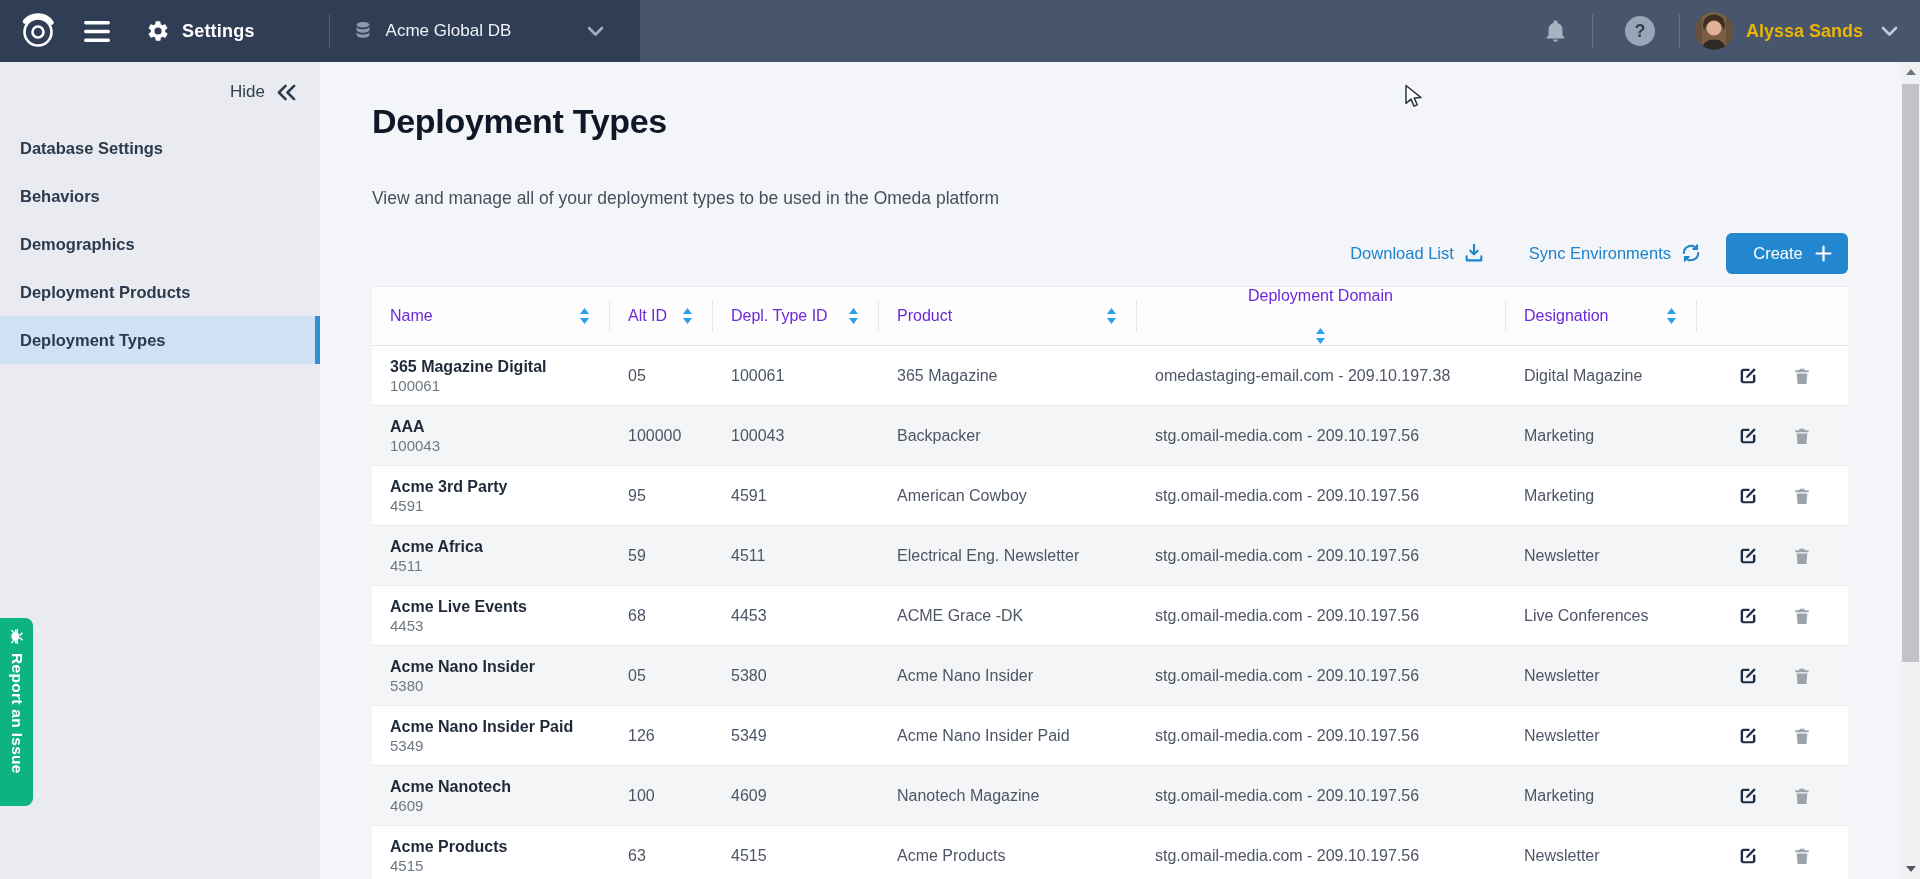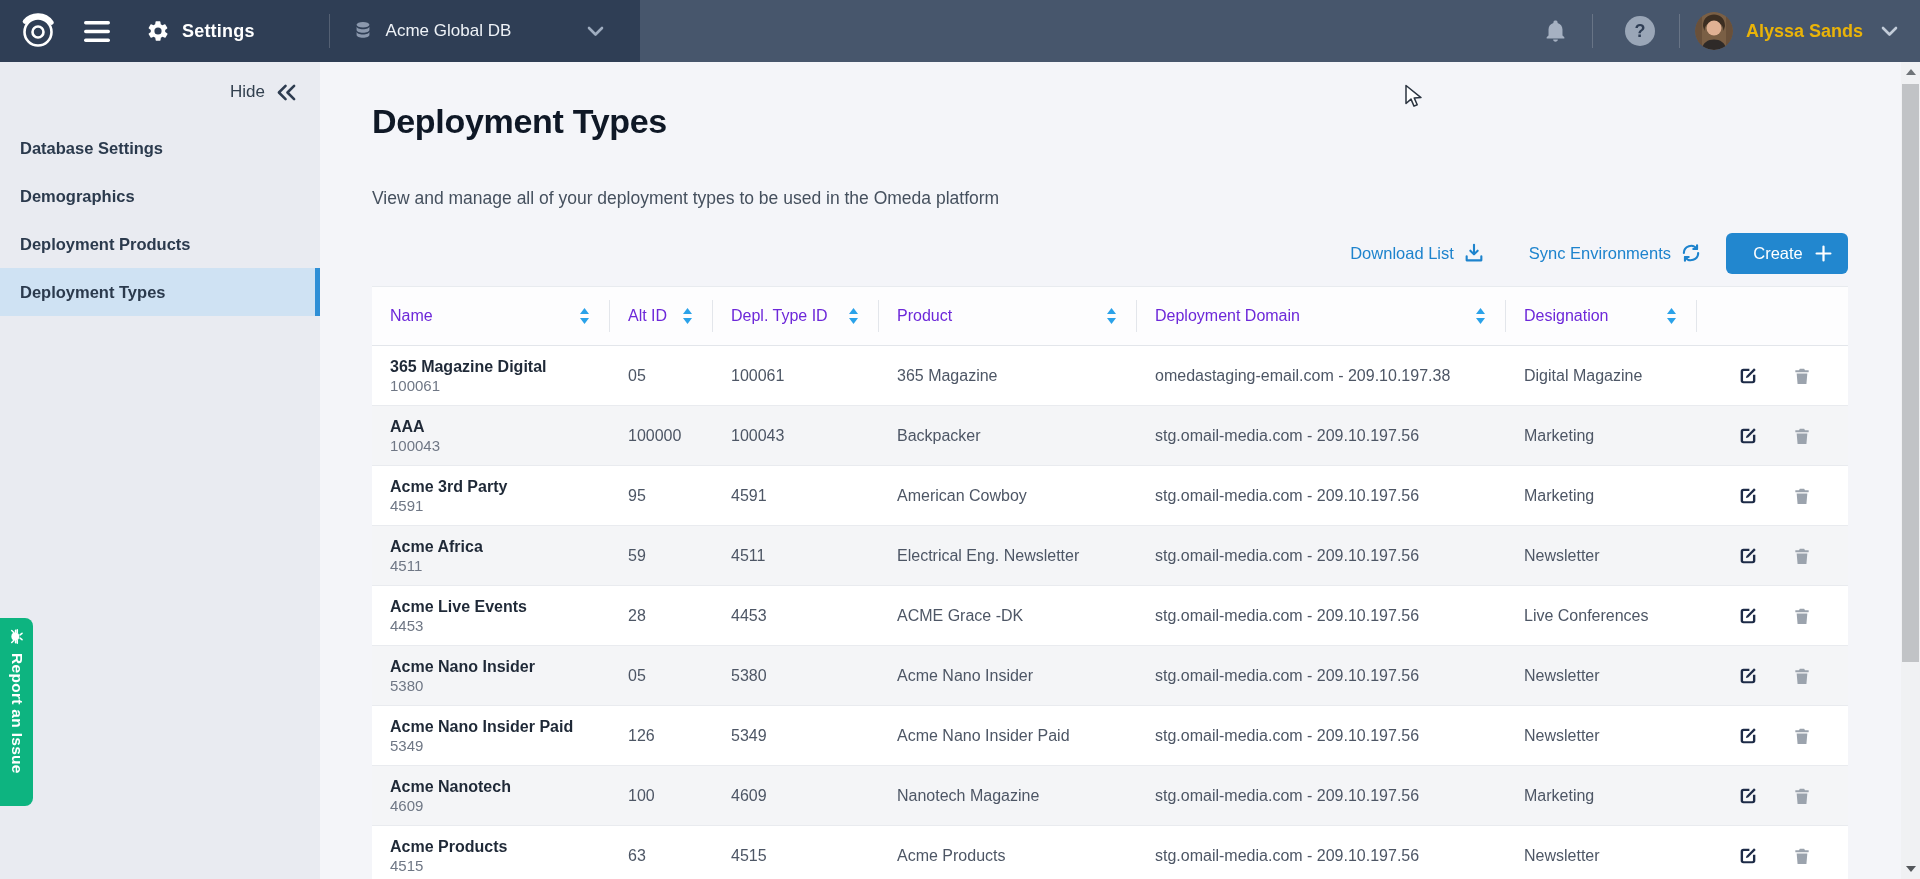--- a/index.html
+++ b/index.html
@@ -52,21 +52,21 @@
   .link { display:flex; align-items:center; gap:9px; color:#1d83cd; font-size:16.5px; cursor:pointer; white-space:nowrap; }
   .link.download { margin-left:auto; }
   .link.sync { margin-left:44px; }
   .create-btn { margin-left:24px; width:122px; height:41px; background:#2287cf; border:0; border-radius:6px; color:#fff; font-size:16.5px; font-family:"Liberation Sans", sans-serif; display:flex; align-items:center; justify-content:center; gap:12px; cursor:pointer;padding-left:11px; }
 
   
   .table { position:absolute; left:52px; top:224px; width:1476px; }
   .thead { display:flex; height:60px; background:#fdfdfe; border-top:1px solid #e8ebef; border-bottom:1px solid #e3e6eb; }
   .th { display:flex; align-items:center; justify-content:space-between; padding:0 20px 0 18px; font-size:16px; font-weight:400; color:#6d28d9; position:relative; cursor:pointer; }
   .th:not(:last-child)::after { content:""; position:absolute; right:0; top:13px; bottom:13px; width:1px; background:#e3e6eb; }
-  .c0 { width:238px; } .c1 { width:103px; } .c2 { width:166px; } .c3 { width:258px; } .c4 { width:369px; } .c5 { width:191px; } .c6 { width:151px; }
+  .c0 { width:238px; } .c1 { width:103px; } .c2 { width:166px; } .c3 { width:258px; } .c4 { width:369px;flex-direction:column; } .c5 { width:191px; } .c6 { width:151px; }
   .tbody .row { display:flex; height:60px; align-items:center; background:#ffffff; border-bottom:1px solid #e9ebef; }
   .tbody .row:nth-child(even) { background:#f4f5f7; }
   .cell { padding-left:18px; font-size:16px; color:#4d5665; overflow:hidden; white-space:nowrap; }
   .cell.name-cell { line-height:19px; }
   .row-name { font-size:16px; font-weight:700; color:#1f2937; }
   .row-id { font-size:15px; color:#6f7785; }
   .cell.actions { display:flex; align-items:center; gap:33px; padding-left:40px; }
   .icon-btn { display:flex; cursor:pointer; background:none; border:0; padding:0; }
 
   
@@ -167,20 +167,23 @@
     <span style="display:flex;">
       <svg width="23" height="19" viewBox="0 0 24 20" fill="none" stroke="#2e3c50" stroke-width="2.7" stroke-linecap="round" stroke-linejoin="round">
           <path d="M11 3 4 10l7 7"></path>
           <path d="M20 3l-7 7 7 7"></path>
         </svg>
     </span>
   </div>
   <div class="side-items" id="side-items">
       <div class="side-item">
         <span>Database Settings</span>
+      </div>
+      <div class="side-item">
+        <span>Behaviors</span>
       </div>
       <div class="side-item">
         <span>Demographics</span>
       </div>
       <div class="side-item">
         <span>Deployment Products</span>
       </div>
       <div class="side-item active">
         <span>Deployment Types</span>
       </div>
@@ -380,21 +383,21 @@
               </svg>
       </button>
     </div>
   </div>
 
   <div class="row">
     <div class="cell name-cell c0">
       <div class="row-name">Acme Live Events</div>
       <div class="row-id">4453</div>
     </div>
-    <div class="cell c1">28</div>
+    <div class="cell c1">68</div>
     <div class="cell c2">4453</div>
     <div class="cell c3">ACME Grace -DK</div>
     <div class="cell c4">stg.omail-media.com - 209.10.197.56</div>
     <div class="cell c5">Live Conferences</div>
     <div class="cell actions c6">
       <button class="icon-btn">
         <svg width="22" height="22" viewBox="0 0 24 24" fill="#1d2b47">
                 <path d="M13.5 4H7a3 3 0 0 0-3 3v10a3 3 0 0 0 3 3h10a3 3 0 0 0 3-3v-6.5h-2.6v6.4a.7.7 0 0 1-.7.7H7.3a.7.7 0 0 1-.7-.7V7.3a.7.7 0 0 1 .7-.7h6.2z"></path>
                 <path d="M10.3 11.9l8.3-8.3 1.8 1.8-8.3 8.3-2.4.6z"></path>
               </svg>

